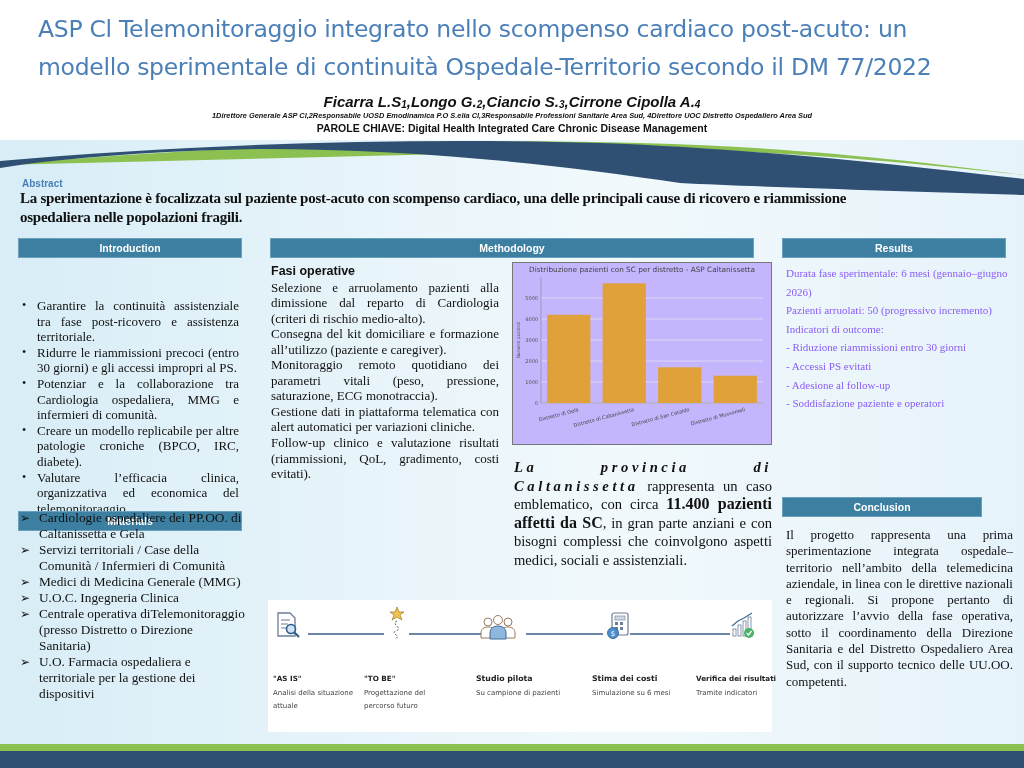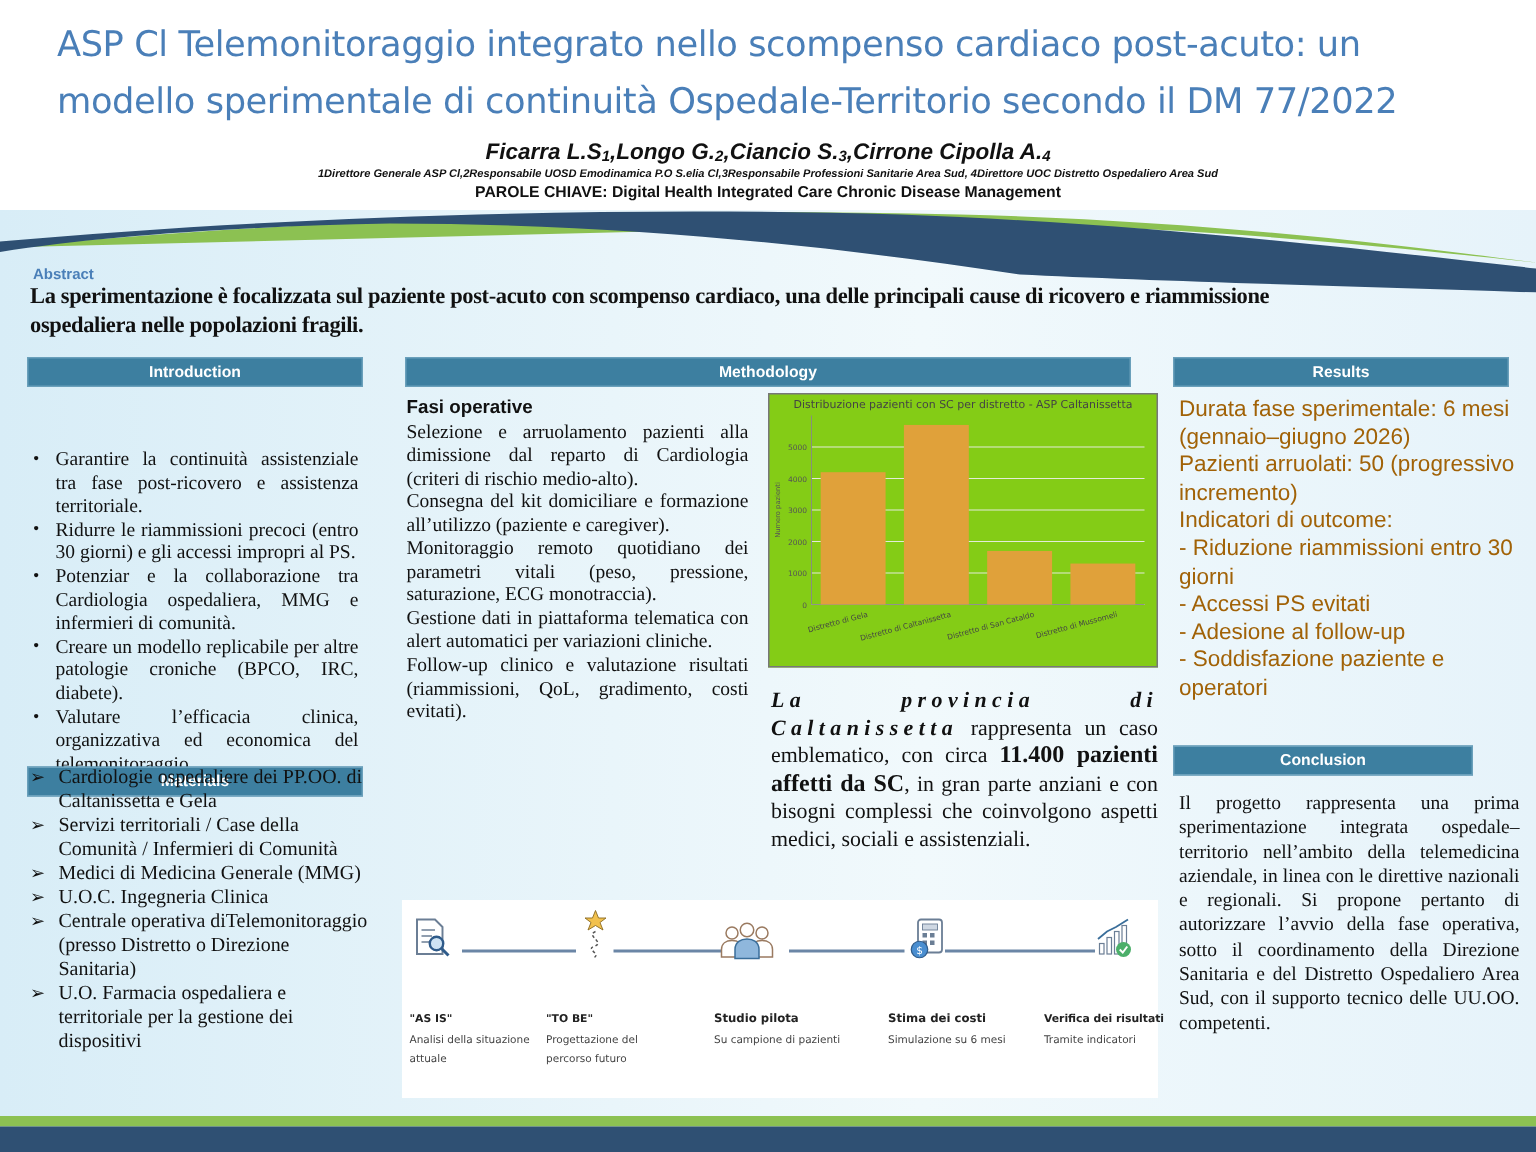--- a/index.html
+++ b/index.html
@@ -64,21 +64,21 @@
   ul.bul li { position: relative; padding-left: 17px; text-align: justify; }
   ul.bul li::before { content: "•"; position: absolute; left: 2px; top: 0; font-size: 12px; }
   ul.arrow { list-style: none; }
   ul.arrow li { position: relative; padding-left: 19px; }
   ul.arrow li::before { content: "➢"; position: absolute; left: 0; top: 0; font-size: 12px; font-family: "DejaVu Sans", sans-serif; }
 
   .fasi-title { font-family: "Liberation Sans", sans-serif; font-weight: bold; font-size: 12.5px; }
 
   .chart-box {
     position: absolute; left: 512px; top: 262px; width: 260px; height: 183px;
-    background: #84cc16; border: 1px solid #777;
+    background: #c4b5fd; border: 1px solid #777;
   }
   .chart-title {
     position: absolute; left: 0; top: 2px; width: 100%; text-align: center;
     font-family: "DejaVu Sans", sans-serif; font-size: 7.3px; color: #444;
   }
   .province {
     position: absolute; left: 514px; top: 458px; width: 258px;
     font-family: "Liberation Serif", serif; font-size: 14.6px; line-height: 18.5px; color: #111; text-align: justify;
   }
   .province .ital { font-style: italic; font-weight: bold; letter-spacing: 3.6px; }
@@ -93,21 +93,21 @@
   .step-title {
     position: absolute; top: 74px; font-family: "DejaVu Sans", sans-serif; font-weight: bold; font-size: 7.2px; color: #222; white-space: nowrap;
   }
   .step-desc {
     position: absolute; top: 87px; font-family: "DejaVu Sans", sans-serif; font-size: 7px; line-height: 13px; color: #444; width: 90px;
   }
   .conn { position: absolute; top: 33px; height: 1.5px; background: #6b86a6; }
 
   .results-text {
     position: absolute; left: 786px; top: 264px; width: 225px;
-    font-family: Liberation Sans, sans-serif; font-size: 15px; line-height: 18.6px; color: #a16207;
+    font-family: Liberation Serif, serif; font-size: 11px; line-height: 18.6px; color: #8b5cf6;
   }
   .concl-text {
     position: absolute; left: 786px; top: 527px; width: 227px;
     font-family: "Liberation Serif", serif; font-size: 13px; line-height: 16.3px; color: #111; text-align: justify;
   }
 </style>
 </head>
 <body>
 
 <div class="bg-body"></div>

